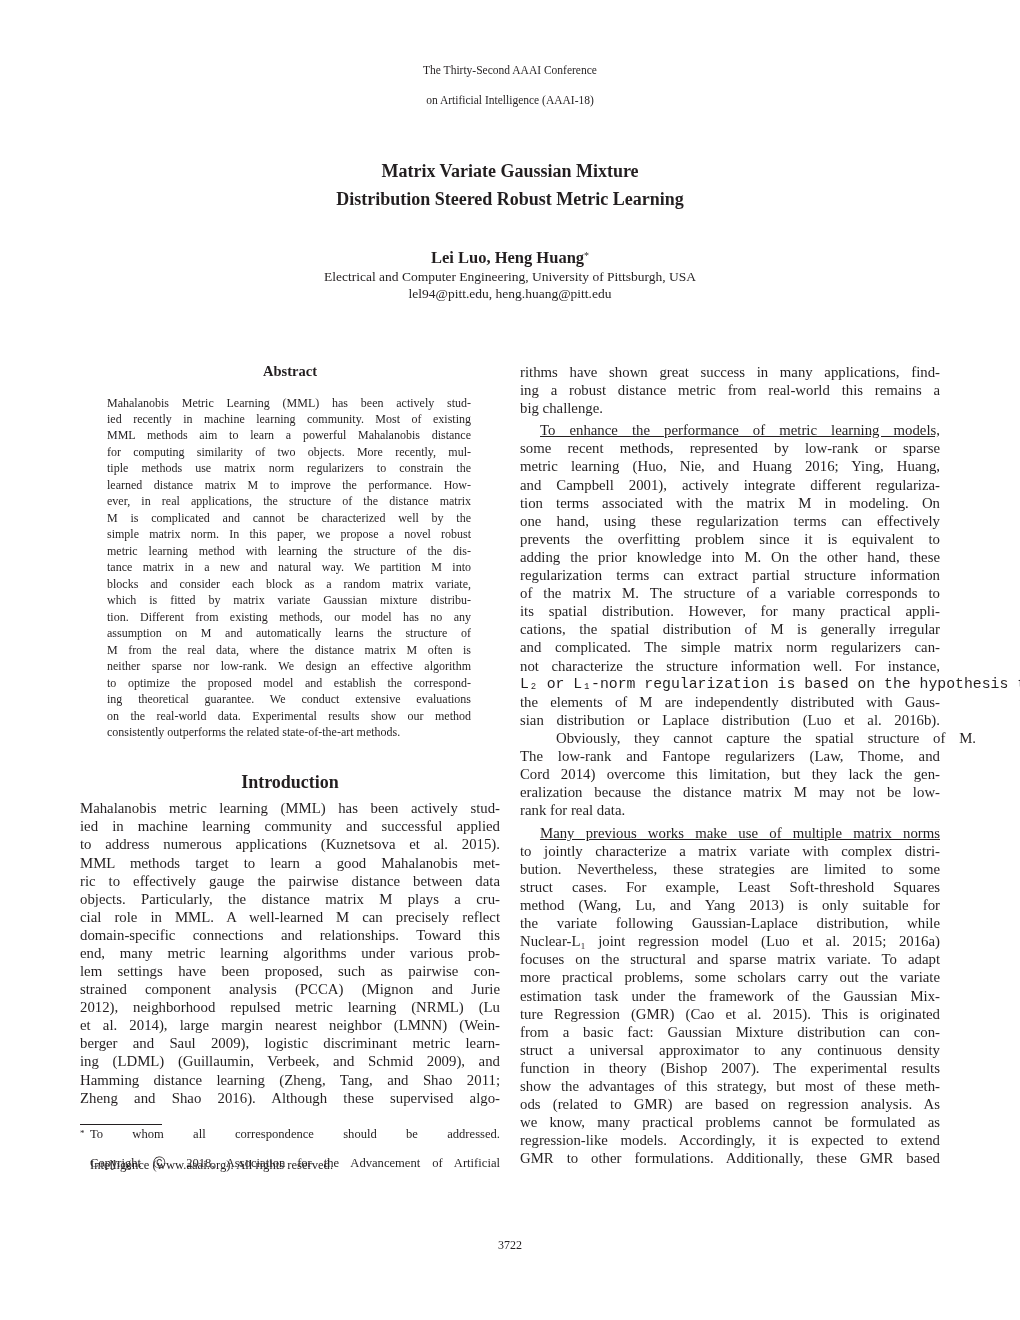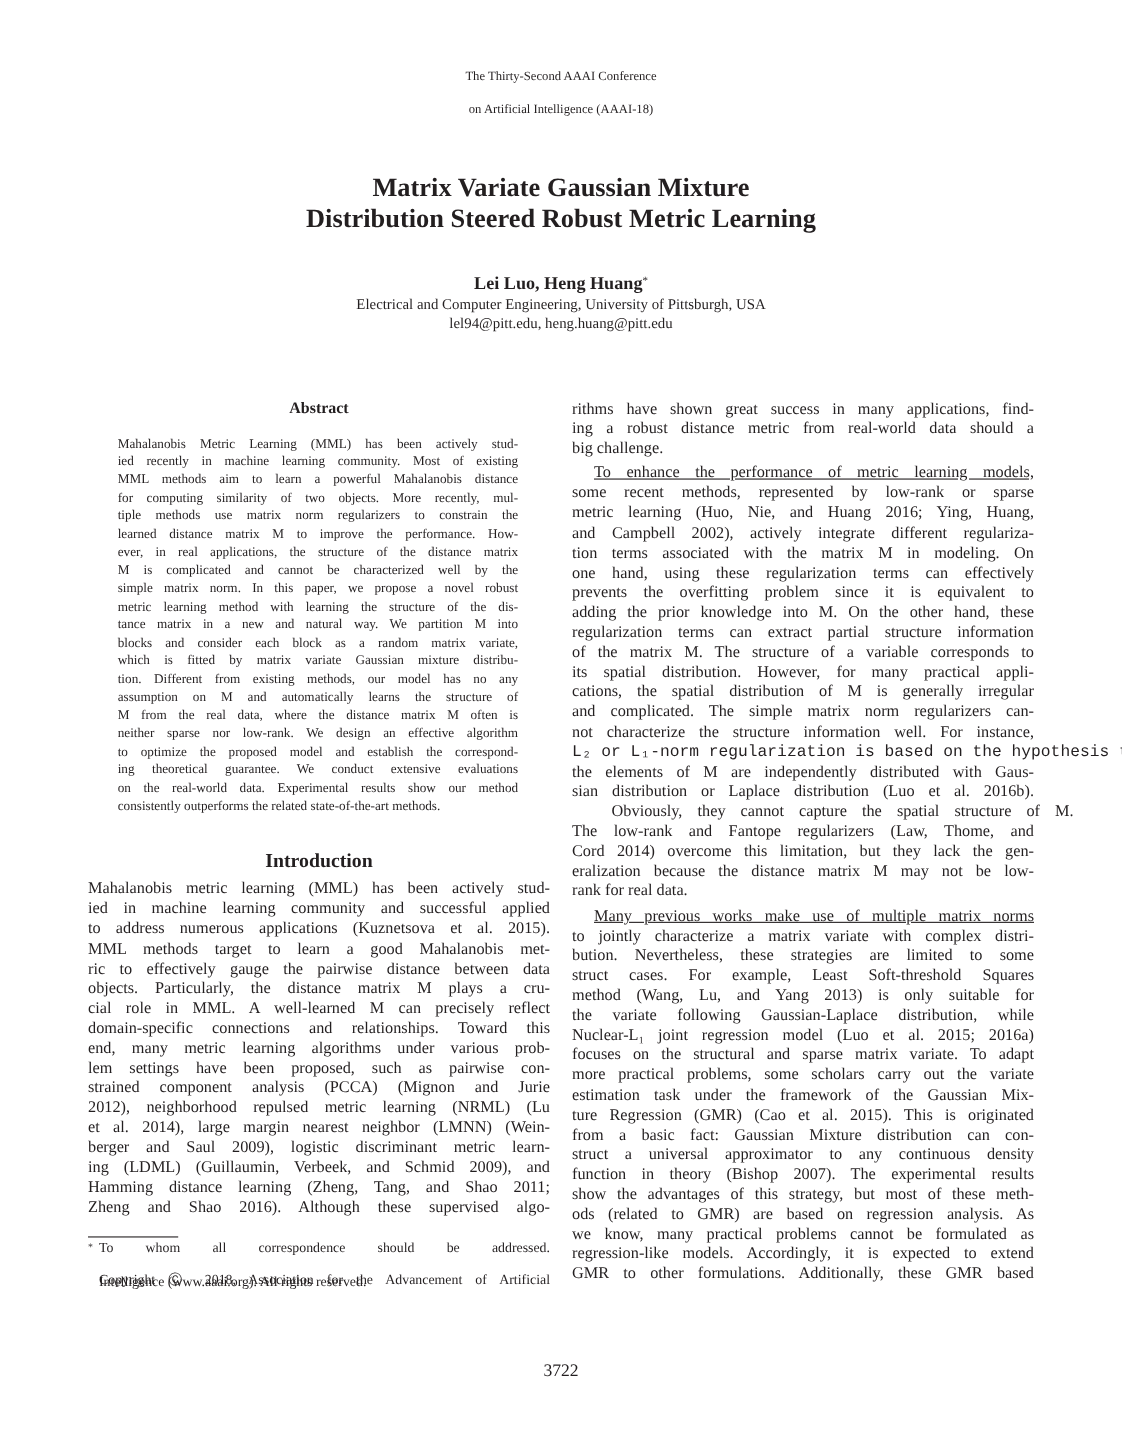--- a/index.html
+++ b/index.html
@@ -1,41 +1,41 @@
 <!DOCTYPE html>
 <html><head>
 <meta charset="utf-8">
 <style>
   html, body { margin:0; padding:0; background:#ffffff; }
   body { width:1020px; height:1320px; position:relative; overflow:hidden;
          font-family:"Liberation Serif","DejaVu Serif",serif; color:#231f20; }
   .abs { position:absolute; }
   .center { text-align:center; }
   .venue { left:0; width:1020px; font-size:11.5px; line-height:15px; color:#231f20; }
-  .title { left:0; width:1020px; font-size:24px; font-weight:bold; line-height:27px; }
+  .title { left:0; width:1020px; font-size:18px; font-weight:bold; line-height:27px; }
   .authors { left:0; width:1020px; font-size:16.5px; font-weight:bold; line-height:20px; }
   .authors sup { font-size:10px; font-weight:normal; vertical-align:top; position:relative; top:-2px; }
   .affil { left:0; width:1020px; font-size:13.5px; line-height:17px; }
   .heading { font-size:14.5px; font-weight:bold; }
   .sec-heading { font-size:18px; font-weight:bold; }
   .abs-line { left:107px; width:364px; font-size:12px; line-height:14.5px;
               text-align:justify; text-align-last:justify; white-space:nowrap; height:15px; }
   .abs-line.last { text-align-last:left; }
   .col-line { width:420px; font-size:14.8px; line-height:18px; text-align:justify;
               text-align-last:justify; white-space:nowrap; height:18px; }
   .col-line.last { text-align-last:left; }
   .left { left:80px; }
   .right { left:520px; }
   .indent { padding-left:20px; width:400px;text-decoration:underline; }
   .fn-rule { left:80px; top:1124px; width:82px; height:1px; background:#231f20; }
   .fn-line { left:90px; width:410px; font-size:12.6px; line-height:15px; white-space:nowrap;
              text-align:justify; text-align-last:justify; }
   .fn-line.last { text-align-last:left; }
   .fn-star { left:80px; font-size:9px; }
-  .pagenum { left:0; width:1020px; font-size:16px; text-align:center; }
+  .pagenum { left:0; width:1020px; font-size:12px; text-align:center; }
 </style>
 </head>
 <body>
 
 <div class="abs venue center" style="top:63px;">The Thirty-Second AAAI Conference</div>
 <div class="abs venue center" style="top:78px;margin-top:15px;">on Artificial Intelligence (AAAI-18)</div>
 
 <div class="abs title center" style="top:158px;">Matrix Variate Gaussian Mixture</div>
 <div class="abs title center" style="top:186px;">Distribution Steered Robust Metric Learning</div>
 
@@ -93,29 +93,29 @@
 </div>
 
 <div class="abs fn-rule"></div>
 <div class="abs fn-star" style="top:1128px;">*</div>
 <div class="abs fn-line" style="top:1127px;">To whom all correspondence should be addressed.</div>
 <div class="abs fn-line" style="top:1156px;">Copyright Ⓒ 2018, Association for the Advancement of Artificial</div>
 <div class="abs fn-line last" style="top:1158px;">Intelligence (www.aaai.org). All rights reserved.</div>
 
 <div>
   <div class="abs col-line right" style="top:363px;">rithms have shown great success in many applications, find-</div>
-  <div class="abs col-line right" style="top:381px;">ing a robust distance metric from real-world data should a</div>
+  <div class="abs col-line right" style="top:381px;">ing a robust distance metric from real-world this remains a</div>
   <div class="abs col-line right last" style="top:399px;">big challenge.</div>
 </div>
 
 <div>
   <div class="abs col-line right indent" style="top:421px;">To enhance the performance of metric learning models,</div>
   <div class="abs col-line right" style="top:439px;">some recent methods, represented by low-rank or sparse</div>
   <div class="abs col-line right" style="top:457px;">metric learning (Huo, Nie, and Huang 2016; Ying, Huang,</div>
-  <div class="abs col-line right" style="top:476px;">and Campbell 2002), actively integrate different regulariza-</div>
+  <div class="abs col-line right" style="top:476px;">and Campbell 2001), actively integrate different regulariza-</div>
   <div class="abs col-line right" style="top:494px;">tion terms associated with the matrix M in modeling. On</div>
   <div class="abs col-line right" style="top:512px;">one hand, using these regularization terms can effectively</div>
   <div class="abs col-line right" style="top:530px;">prevents the overfitting problem since it is equivalent to</div>
   <div class="abs col-line right" style="top:548px;">adding the prior knowledge into M. On the other hand, these</div>
   <div class="abs col-line right" style="top:566px;">regularization terms can extract partial structure information</div>
   <div class="abs col-line right" style="top:584px;">of the matrix M. The structure of a variable corresponds to</div>
   <div class="abs col-line right" style="top:602px;">its spatial distribution. However, for many practical appli-</div>
   <div class="abs col-line right" style="top:620px;">cations, the spatial distribution of M is generally irregular</div>
   <div class="abs col-line right" style="top:638px;">and complicated. The simple matrix norm regularizers can-</div>
   <div class="abs col-line right" style="top:657px;">not characterize the structure information well. For instance,</div>

